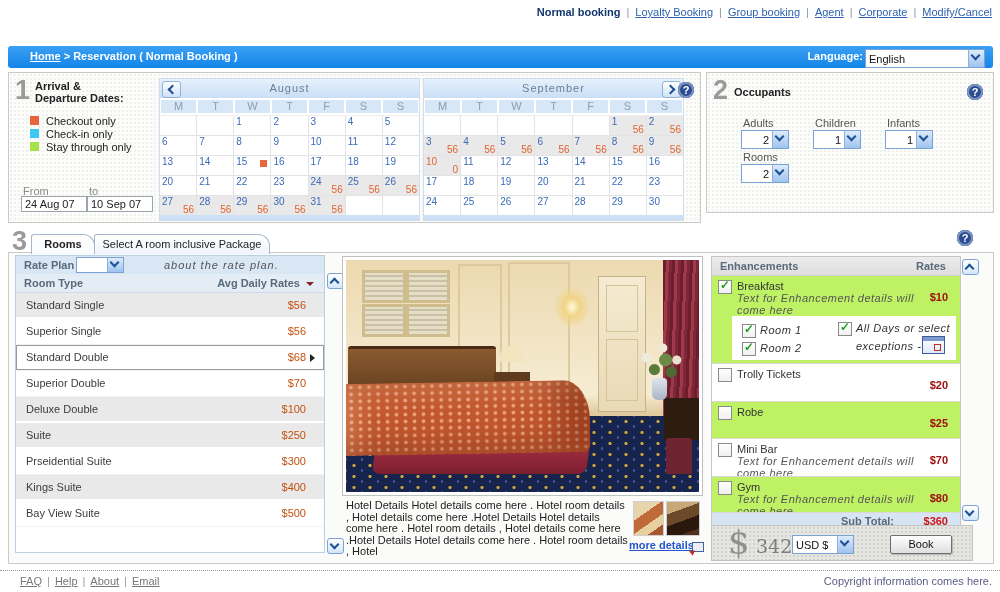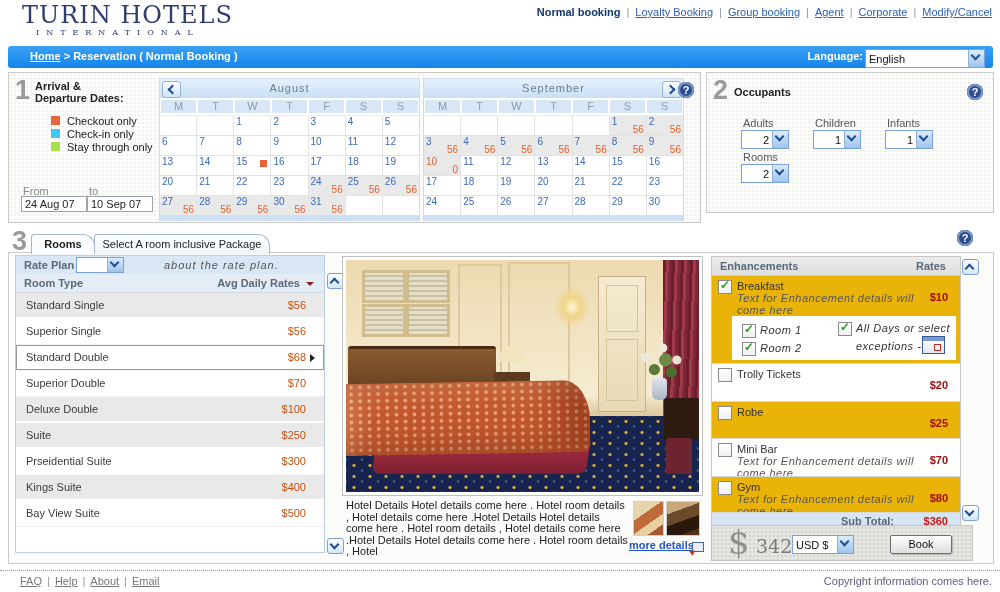--- a/index.html
+++ b/index.html
@@ -102,21 +102,21 @@
   .thumb.t2{background:linear-gradient(160deg,#c8a878 0 28%,#6a4a28 28% 55%,#2a180c 55% 85%,#503018 85%);}
   .more-details{position:absolute;color:#2255cc;text-decoration:underline;font-weight:bold;cursor:pointer;}
   .ext-ico{position:absolute;width:10px;height:8px;border:1px solid #44639a;background:#e9eef8;}
   .ext-ico::after{content:"";position:absolute;left:-3px;bottom:-3px;width:0;height:0;border:3px solid transparent;border-left:5px solid #c03020;transform:rotate(-40deg);}
   
   .enh{position:absolute;border:1px solid #c6c6c6;background:#fff;}
   .enh-head{height:18px;background:linear-gradient(#ececec,#dedede);position:relative;border-bottom:1px solid #cfcfcf;}
   .enh-head .t{position:absolute;left:8px;top:3px;font-weight:bold;color:#5a6a7a;}
   .enh-head .r{position:absolute;right:14px;top:3px;font-weight:bold;color:#5a6a7a;}
   .enh-row{position:relative;border-bottom:1px solid #d8d8d8;background:#fff;overflow:hidden;}
-  .enh-row.shade{background:#eab308;}
+  .enh-row.shade{background:#bef264;}
   .cb{position:absolute;width:12px;height:12px;border:1px solid #8a8a8a;background:linear-gradient(#fff,#f0f0f0);cursor:pointer;}
   .cb.checked::after{content:"\2713";position:absolute;left:1px;top:-3px;color:#1fa020;font-weight:bold;font-size:12px;}
   .enh-name{position:absolute;left:25px;top:4px;color:#333;}
   .enh-desc{position:absolute;left:25px;top:16px;width:185px;font-style:italic;color:#555;line-height:12px;letter-spacing:0.5px;}
   .enh-rate{position:absolute;right:12px;top:15px;color:#a01010;font-weight:bold;}
   .enh-opts{position:absolute;left:20px;right:4px;top:40px;bottom:3px;background:#fff;}
   .opt-lb{position:absolute;font-style:italic;color:#333;letter-spacing:0.5px;}
   .cal-ico{position:absolute;width:21px;height:16px;border:1px solid #3a5a9a;background:linear-gradient(#fff,#dfe9f8);cursor:pointer;}
   .cal-ico::before{content:"";position:absolute;left:0;right:0;top:0;height:4px;background:#7a9ad0;}
   .cal-ico::after{content:"";position:absolute;right:3px;top:7px;width:5px;height:5px;border:1px solid #c03020;}
@@ -133,24 +133,20 @@
   .foot-links{position:absolute;left:20px;top:575px;display:flex;gap:5px;}
   .foot-link{color:#777;text-decoration:underline;cursor:pointer;}
   .foot-sep{color:#999;}
   .copyright{position:absolute;right:8px;top:575px;color:#5c5c86;}
 </style>
 </head>
 <body>
 
 <div class="page">
 
-  <div class="logo">
-    <div class="l1">TURIN HOTELS</div>
-    <div class="l2">INTERNATIONAL</div>
-  </div>
   <div class="top-nav">
       <span class="nav-link active">Normal booking</span>
       <span class="nav-sep">|</span>
       <span class="nav-link">Loyalty Booking</span>
       <span class="nav-sep">|</span>
       <span class="nav-link">Group booking</span>
       <span class="nav-sep">|</span>
       <span class="nav-link">Agent</span>
       <span class="nav-sep">|</span>
       <span class="nav-link">Corporate</span>
@@ -172,21 +168,21 @@
         </span>
     </div>
   </div>
 
   <div class="panel" style="left:8px;top:72px;width:691px;height:149px;">
     <div class="bignum" style="left:6px;top:4px;">1</div>
     <div class="sec-title" style="left:26px;top:7px;">
       <div>Arrival &amp;</div>
       <div>Departure Dates:</div>
     </div>
-    <div style="position:absolute;left:42px;top:42px;display:flex;flex-direction:column;gap:2px;">
+    <div style="position:absolute;left:21px;top:42px;display:flex;flex-direction:column;gap:2px;">
         <div class="legend-row">
           <span class="legend-swatch" style="background: rgb(232, 100, 60);"></span>
           <span class="legend-label">Checkout only</span>
         </div>
         <div class="legend-row">
           <span class="legend-swatch" style="background: rgb(60, 200, 240);"></span>
           <span class="legend-label">Check-in only</span>
         </div>
         <div class="legend-row">
           <span class="legend-swatch" style="background: rgb(166, 225, 76);"></span>

